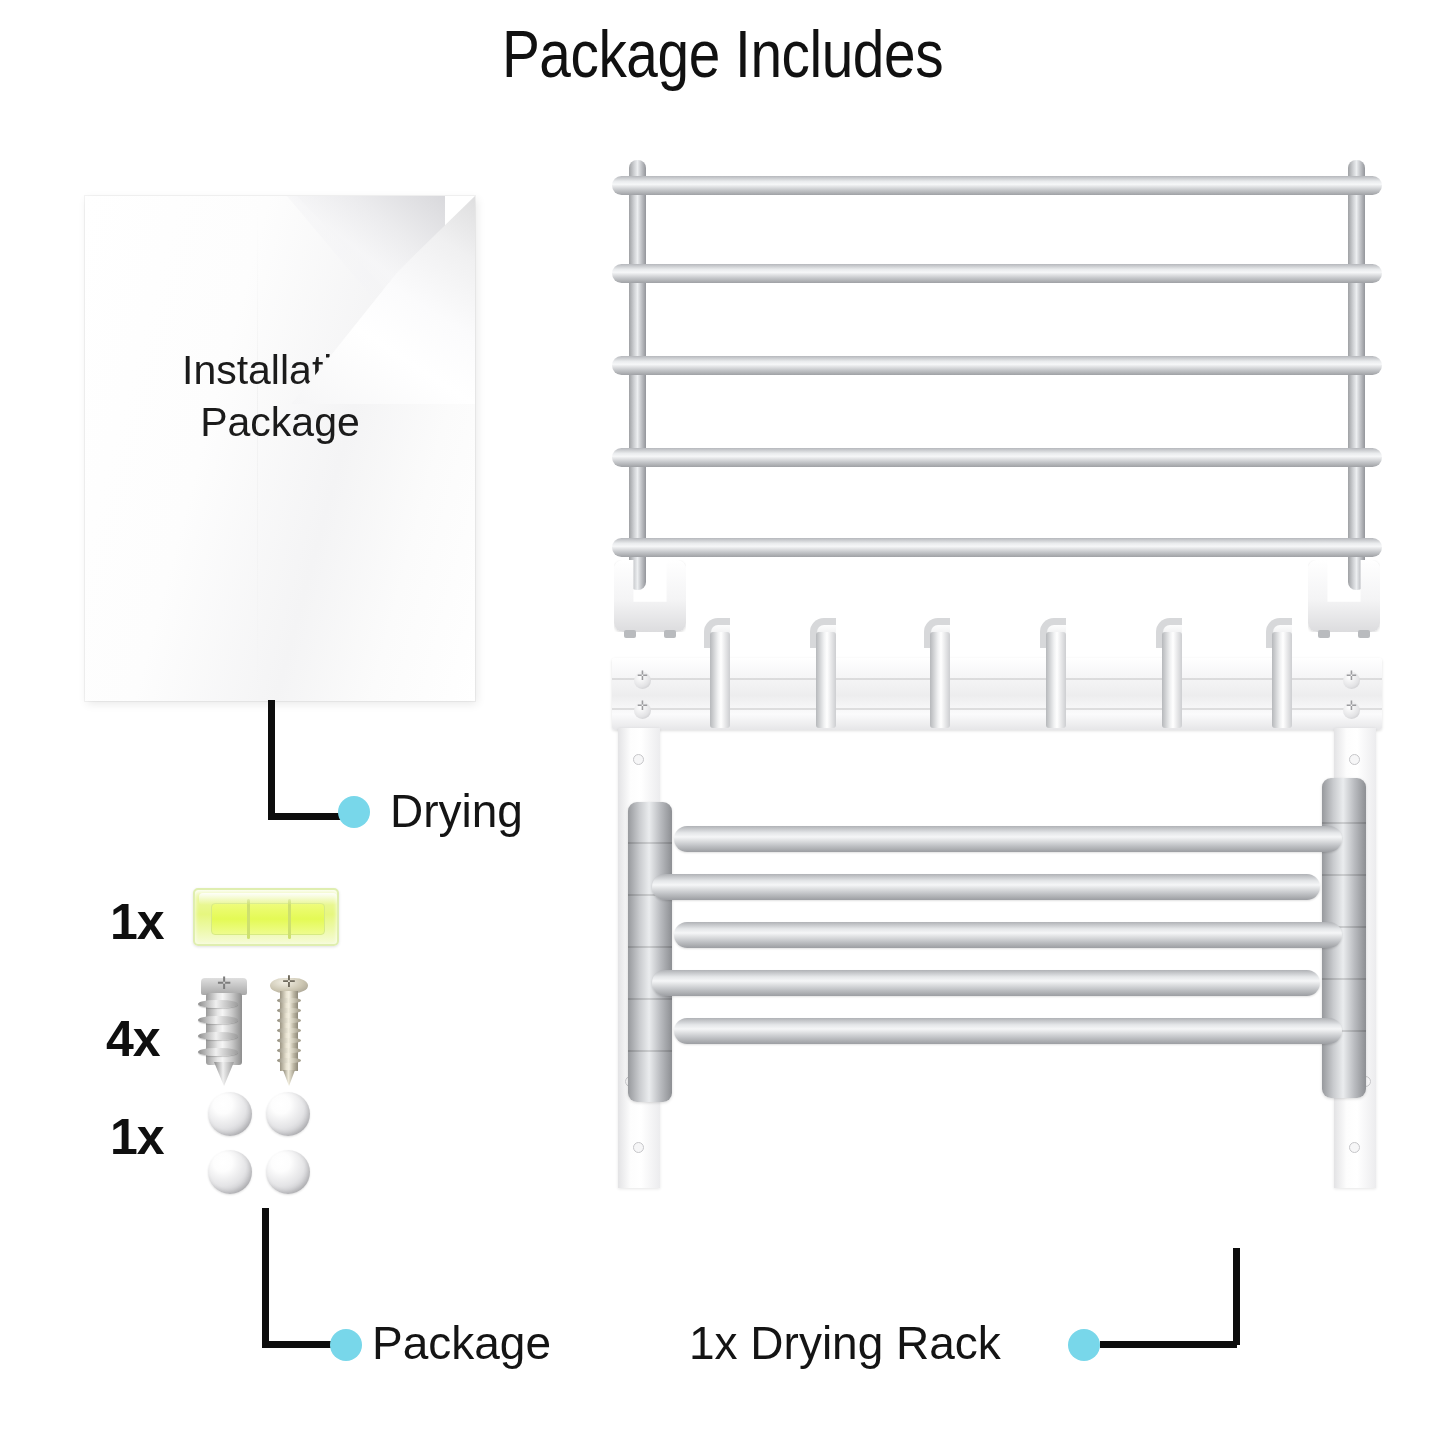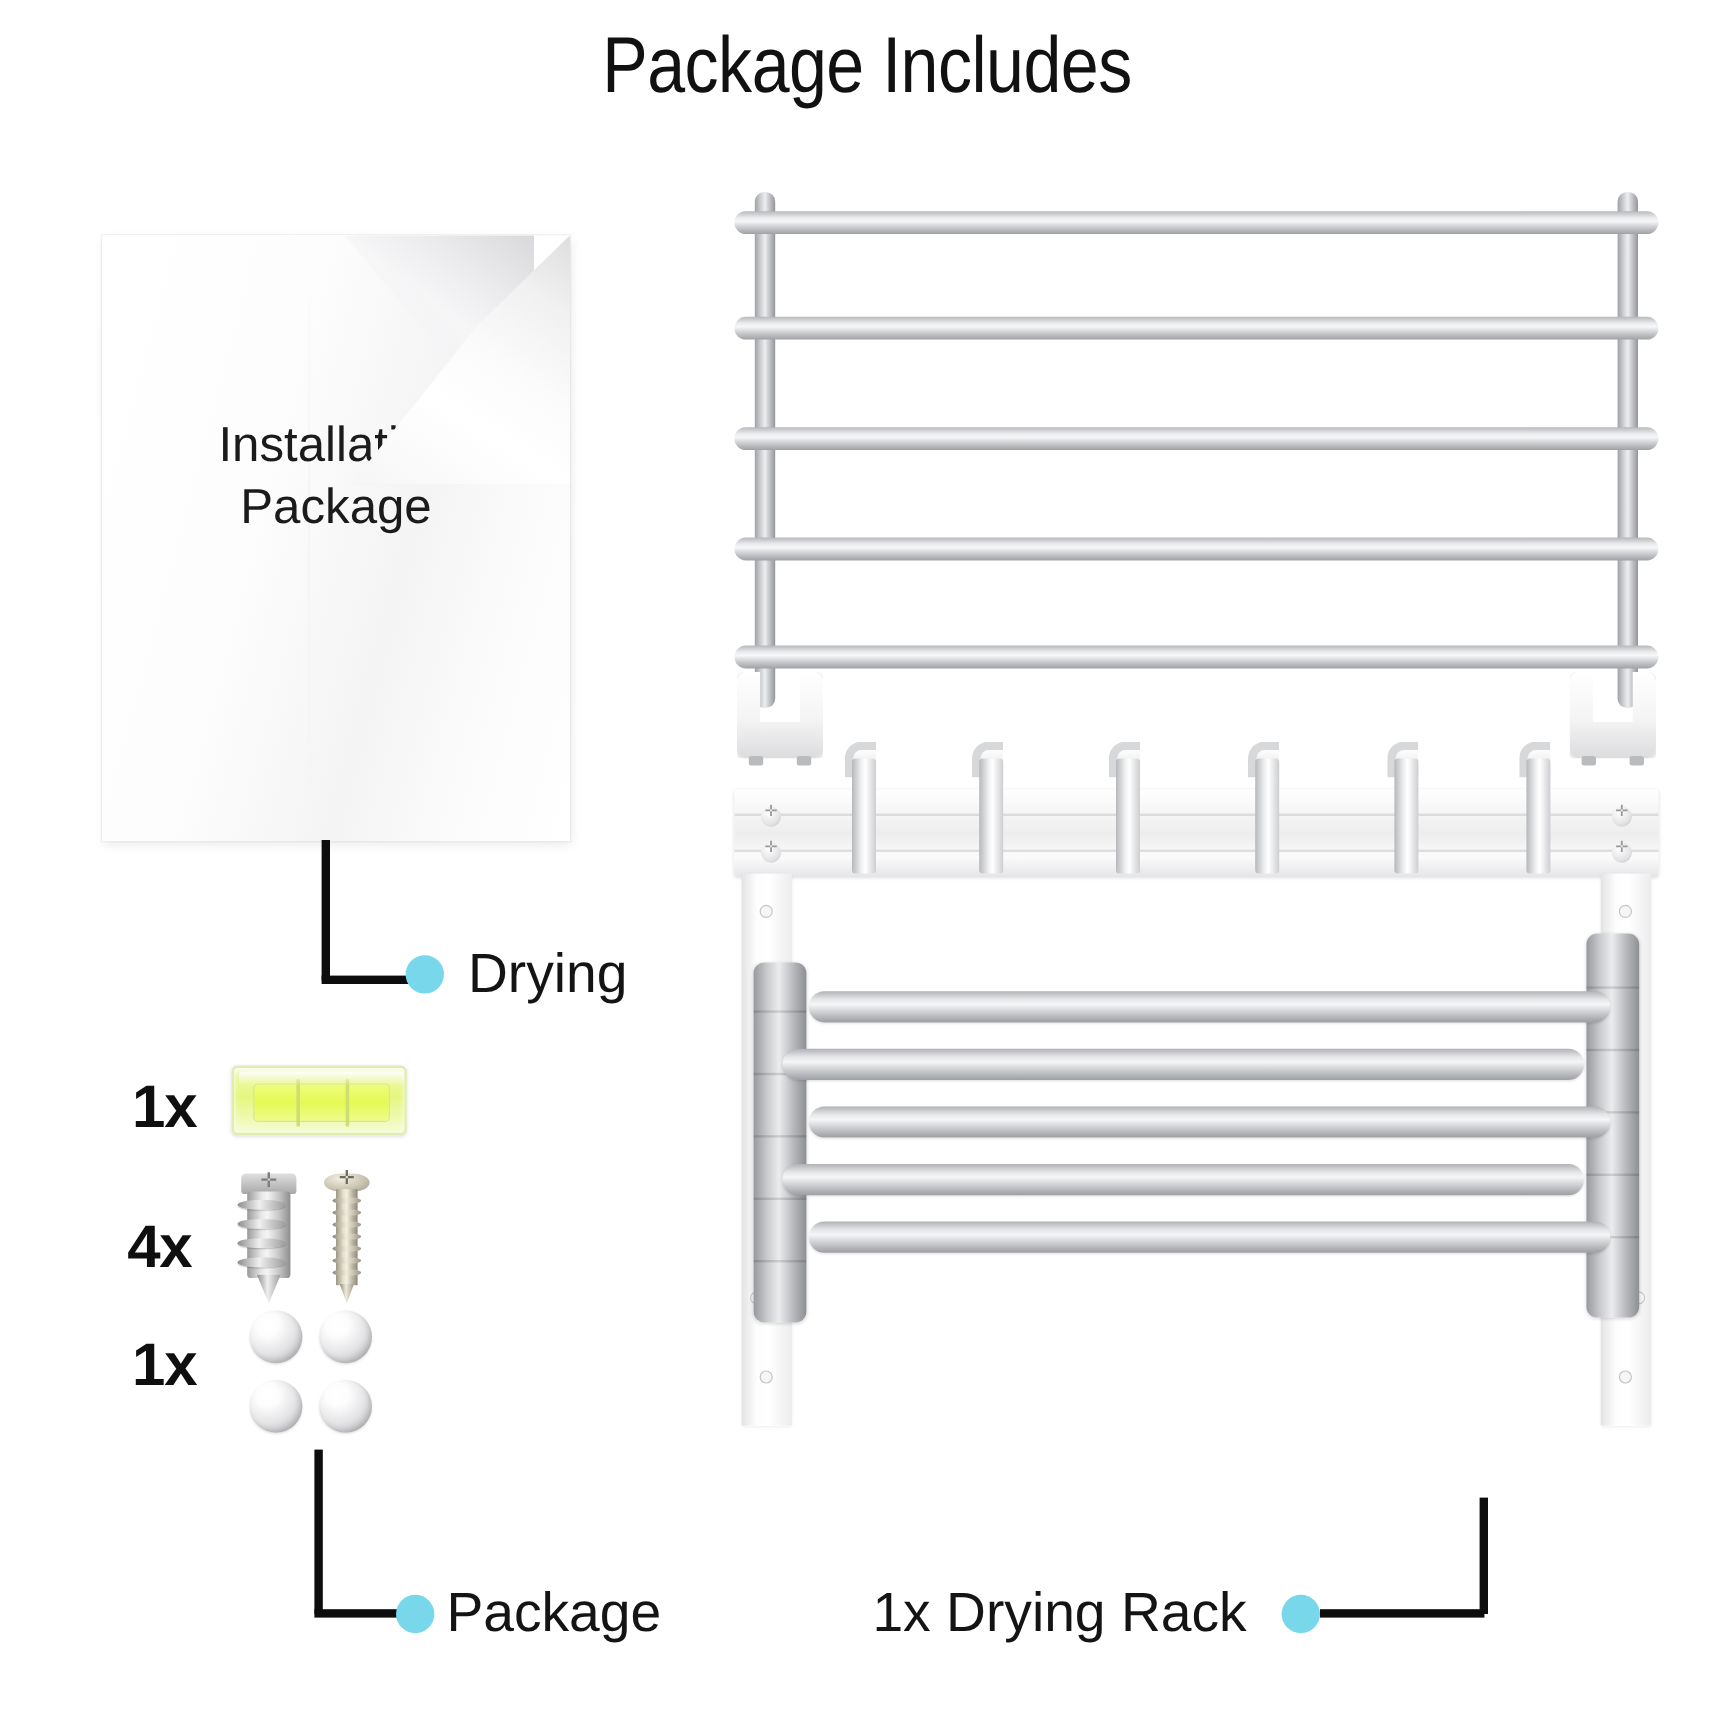--- a/index.html
+++ b/index.html
@@ -409,20 +409,20 @@
       <div class="ring" style="top:252px;"></div>
     </div>
 
     <div class="swing-bar" style="left:62px;  right:40px; top:186px;"></div>
     <div class="swing-bar" style="left:40px;  right:62px; top:234px;"></div>
     <div class="swing-bar" style="left:62px;  right:40px; top:282px;"></div>
     <div class="swing-bar" style="left:40px;  right:62px; top:330px;"></div>
     <div class="swing-bar" style="left:62px;  right:40px; top:378px;"></div>
   </div>
 
-  <div class="callout-label" style="left:727px; top:1316px;">1x Drying Rack</div>
+  <div class="callout-label" style="left:689px; top:1316px;">1x Drying Rack</div>
   <div class="dot" style="left:1068px; top:1329px; width:32px; height:32px;"></div>
   <div class="leader" style="left:1100px; top:1248px; width:140px; height:100px;">
     <div class="hline" style="left:0; bottom:0; width:137px;"></div>
     <div class="vline" style="right:0; top:0; height:97px;"></div>
   </div>
 
 </div>
 
 </body></html>

